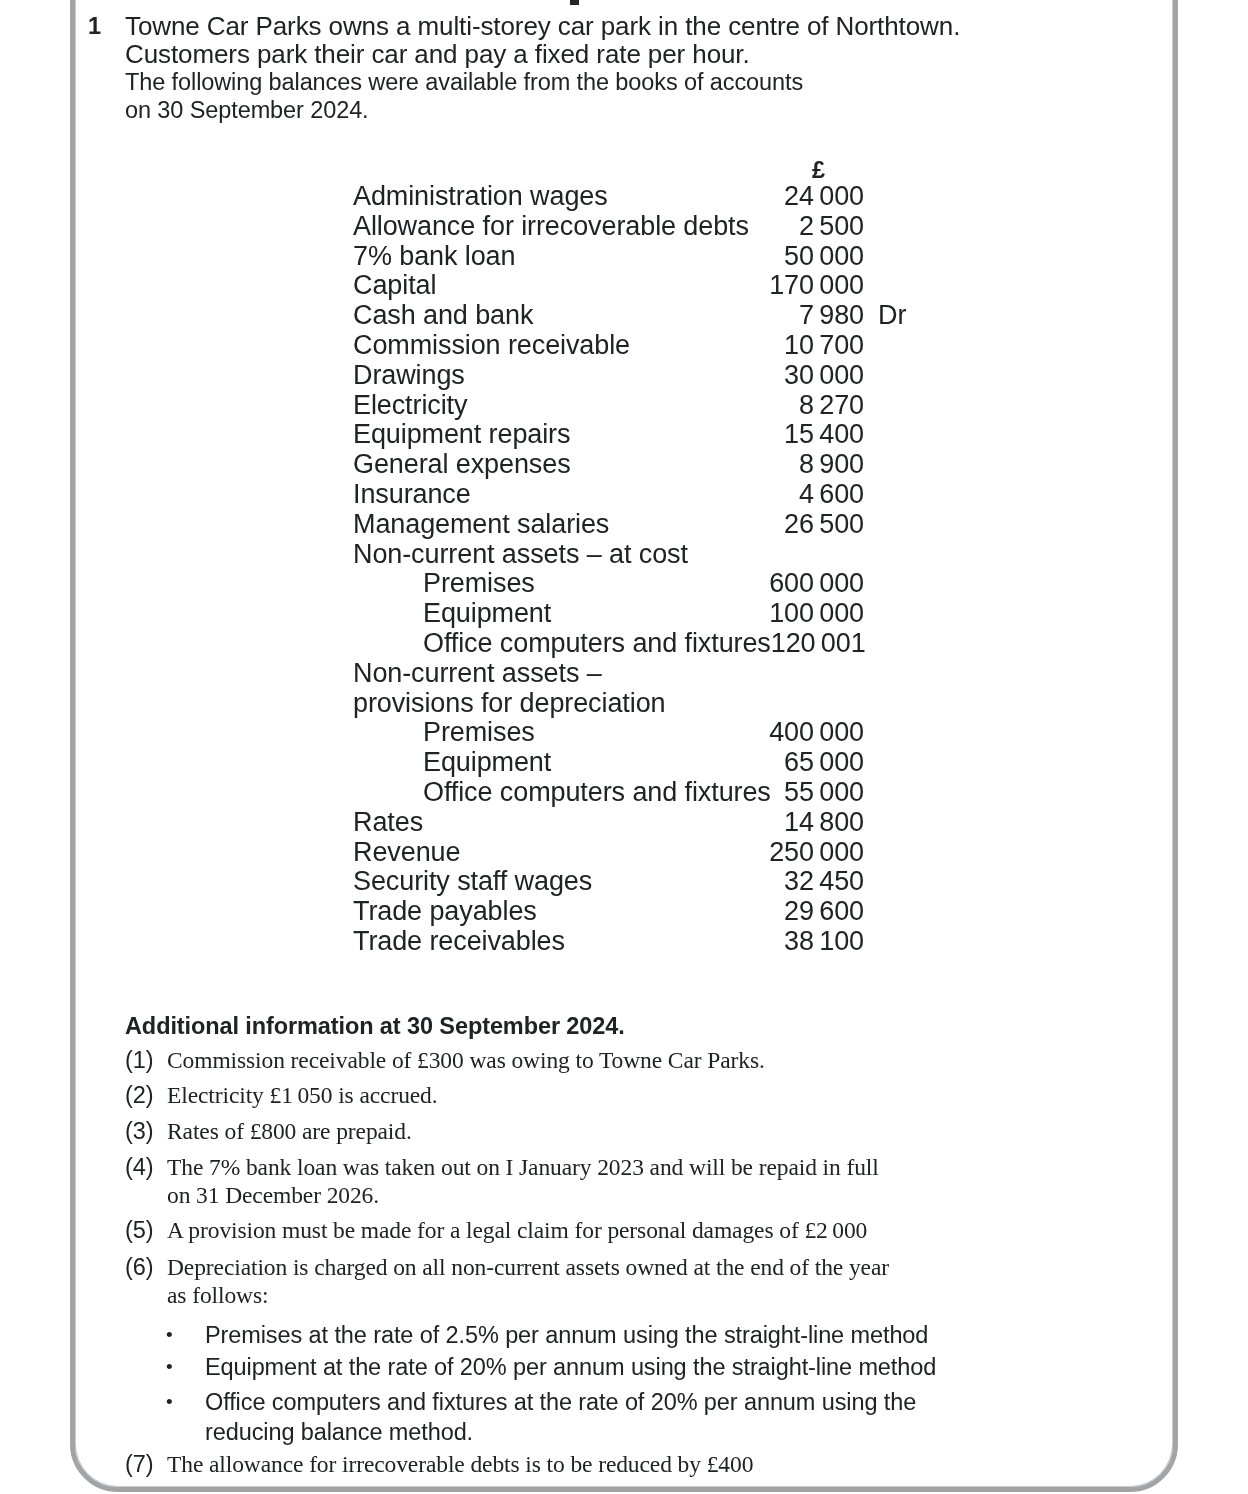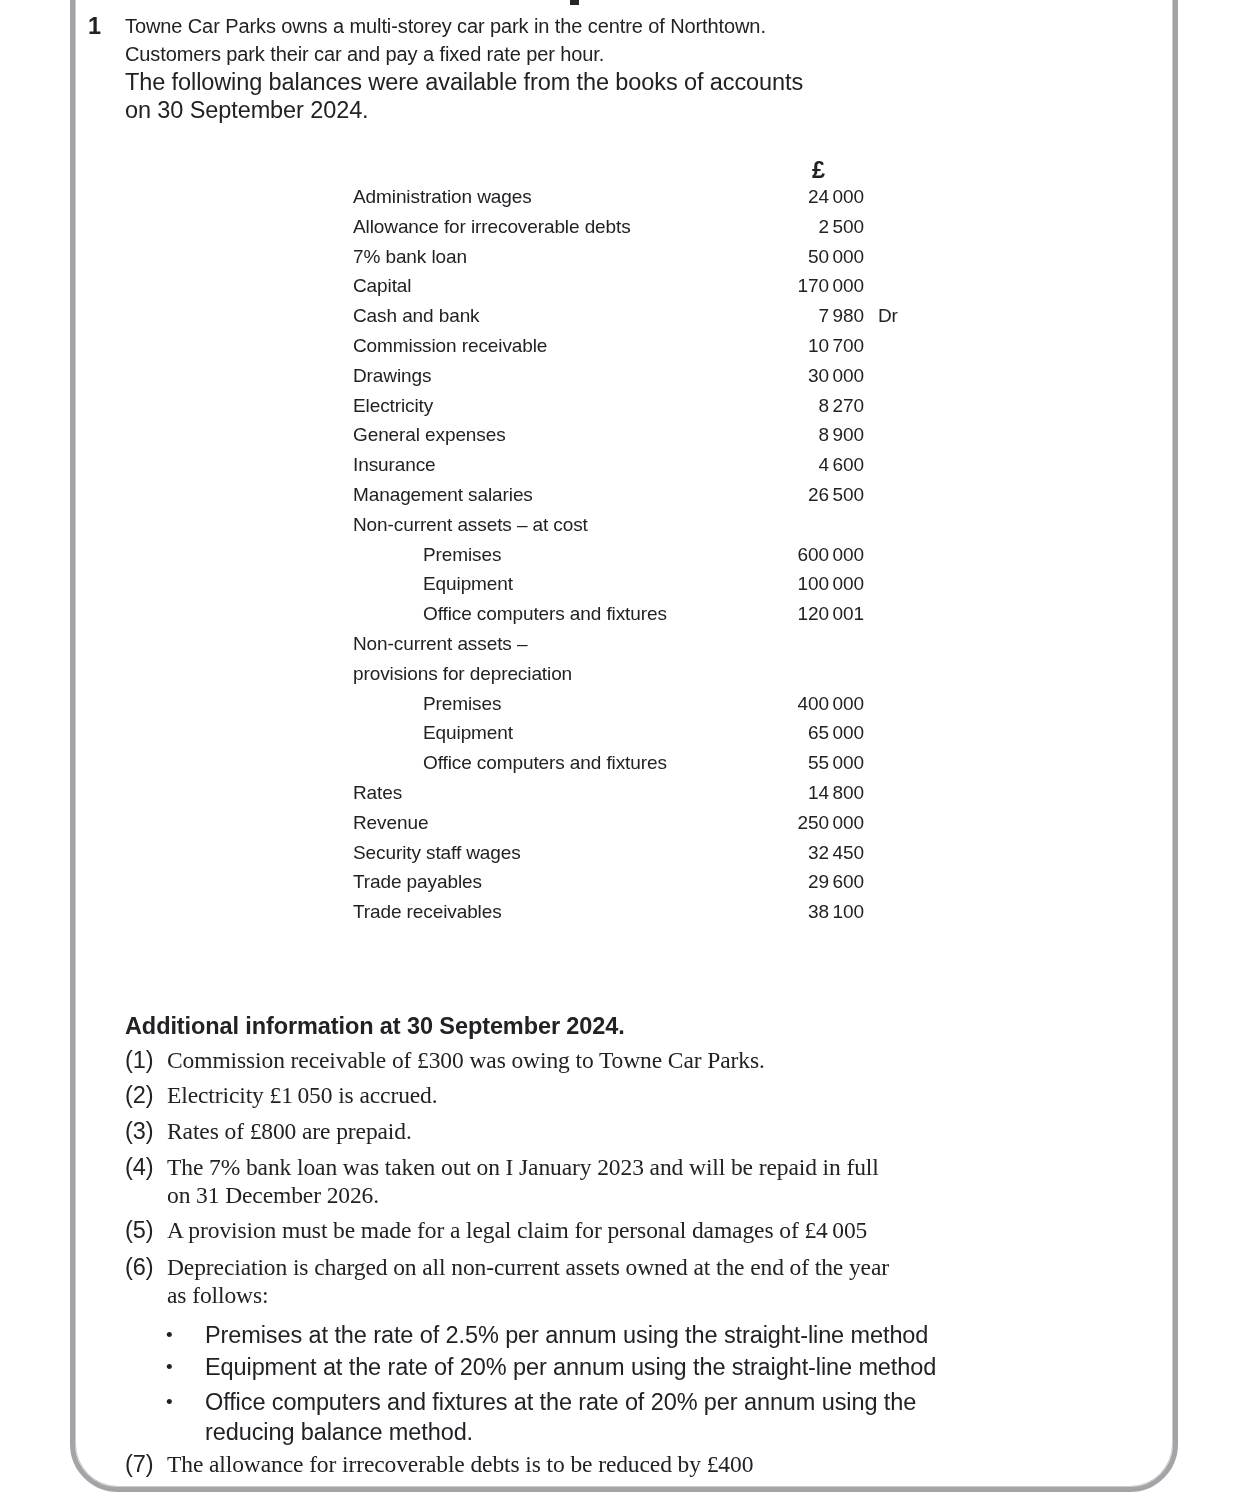--- a/index.html
+++ b/index.html
@@ -27,31 +27,31 @@
     width: 9px; height: 5px;
     background: #26262a;
   }
   .abs { position: absolute; }
   .line { white-space: nowrap; }
 
   .q-number {
     left: 88px; top: 12px;
     font-size: 23.5px; font-weight: bold; line-height: 28px;
   }
-  .intro1 { left: 125px; top: 12px; font-size: 20px; line-height: 28px; width: 1020px; }
+  .intro1 { left: 125px; top: 12px; font-size: 26px; line-height: 28px; width: 1020px; }
   .intro2 { left: 125px; top: 68px; font-size: 23.5px; line-height: 28px; width: 1020px; }
 
   .pound {
     left: 753px; top: 156px; width: 72px;
     font-size: 23.5px; font-weight: bold; text-align: right; line-height: 28px;
   }
 
   .balances {
     left: 353px; top: 182px; width: 511px;
-    font-size: 19px;
+    font-size: 27px;
     text-align: right;
   }
   .trow {
     display: flex;
     height: 29.8px; line-height: 29.8px;
     position: relative;
   }
   .trow .lbl { white-space: nowrap; }
   .trow.indent .lbl { padding-left: 70px; }
   .trow .val { margin-left: auto; white-space: nowrap; }
@@ -135,20 +135,24 @@
     </div>
   <div class="trow">
       <span class="lbl">Drawings</span>
       <span class="val">30 000</span>
     </div>
   <div class="trow">
       <span class="lbl">Electricity</span>
       <span class="val">8 270</span>
     </div>
   <div class="trow">
+      <span class="lbl">Equipment repairs</span>
+      <span class="val">15 400</span>
+    </div>
+  <div class="trow">
       <span class="lbl">General expenses</span>
       <span class="val">8 900</span>
     </div>
   <div class="trow">
       <span class="lbl">Insurance</span>
       <span class="val">4 600</span>
     </div>
   <div class="trow">
       <span class="lbl">Management salaries</span>
       <span class="val">26 500</span>
@@ -231,21 +235,21 @@
 <div class="abs item it4">
   <span class="inum">(4)</span>
   <span class="ibody">
     <div class="line">The 7% bank loan was taken out on I January 2023 and will be repaid in full</div>
     <div class="line">on 31 December 2026.</div>
   </span>
 </div>
 
 <div class="abs item it5">
   <span class="inum">(5)</span>
-  <span class="ibody"><span class="line">A provision must be made for a legal claim for personal damages of £4 005</span></span>
+  <span class="ibody"><span class="line">A provision must be made for a legal claim for personal damages of £2 000</span></span>
 </div>
 
 <div class="abs item it6">
   <span class="inum">(6)</span>
   <span class="ibody">
     <div class="line">Depreciation is charged on all non-current assets owned at the end of the year</div>
     <div class="line">as follows:</div>
   </span>
 </div>
 

